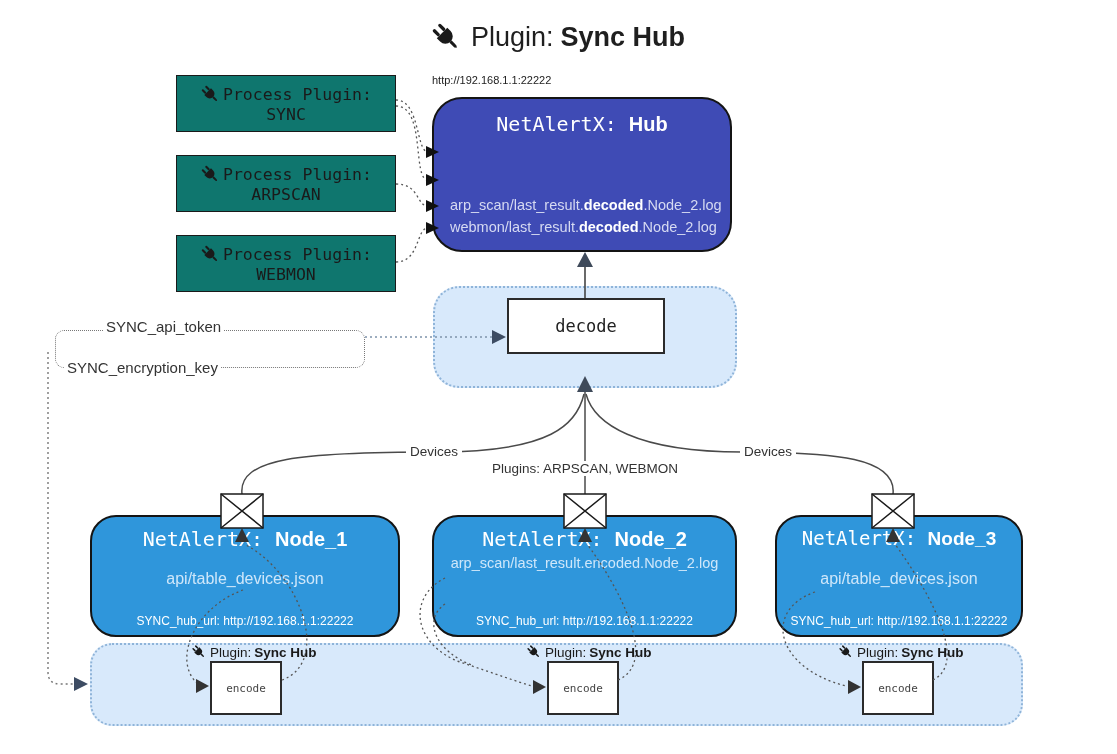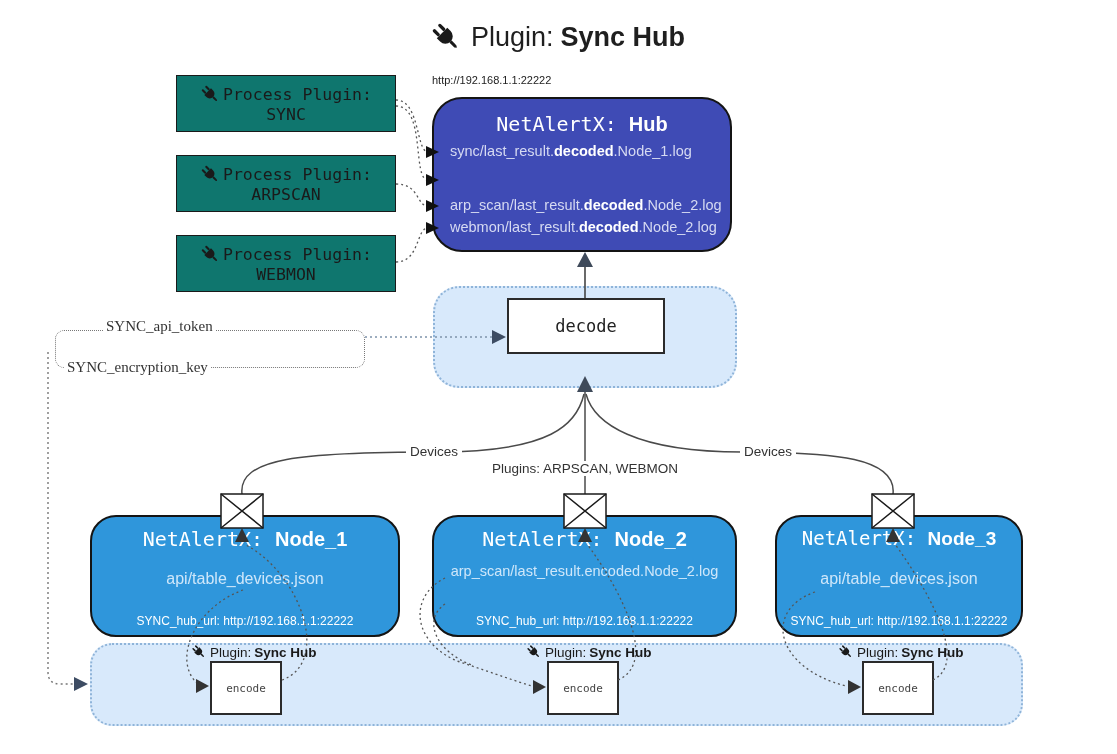--- a/index.html
+++ b/index.html
@@ -23,21 +23,21 @@
   .hub-log b{color:#ffffff;}
 
   
   .pbox{width:220px;height:57px;background:#0f766e;border:1.6px solid #1a1a1a;box-sizing:border-box;
         display:flex;flex-direction:column;align-items:center;justify-content:center;
         font-size:16.5px;color:#1a1a1a;}
   .pbox .l1{display:flex;align-items:center;gap:2px;}
 
   
   #keys-rect{left:55px;top:330px;width:310px;height:38px;border:1.5px dotted #777;border-radius:9px;box-sizing:border-box;}
-  .keylabel{background:#fff;font-size:15px;color:#333;padding:0 3px;white-space:nowrap;font-family:Liberation Serif, serif;}
+  .keylabel{background:#fff;font-size:15px;color:#333;padding:0 3px;white-space:nowrap;}
 
   
   .lightbox{background:#D8E9FB;border:2px dotted #8FB4D9;box-sizing:border-box;}
   #decode-container{left:433px;top:286px;width:304px;height:102px;border-radius:26px;}
   #bottom-container{left:90px;top:643px;width:933px;height:83px;border-radius:22px;}
   #decode-box{left:507px;top:298px;width:158px;height:56px;background:#fff;border:2.4px solid #2b2b2b;
       box-sizing:border-box;display:flex;align-items:center;justify-content:center;font-size:17px;color:#222;}
 
   
   .node{background:#2F96DB;border:2px solid #141414;border-radius:26px;box-sizing:border-box;height:122px;top:515px;}
@@ -86,21 +86,20 @@
 
   <div id="decode-container" class="abs lightbox"></div>
   <div id="bottom-container" class="abs lightbox"></div>
 
   <div id="hub-url" class="abs">http://192.168.1.1:22222</div>
   <div id="hub" class="abs">
     <div class="hub-title mono">
       <span>NetAlertX:</span>
       <span class="name">Hub</span>
     </div>
-    <div class="hub-log" style="top:44px"><span>sync/last_result.</span><b>decoded</b><span>.Node_1.log</span></div>
     <div class="hub-log" style="top:98px"><span>arp_scan/last_result.</span><b>decoded</b><span>.Node_2.log</span></div>
     <div class="hub-log" style="top:120px"><span>webmon/last_result.</span><b>decoded</b><span>.Node_2.log</span></div>
   </div>
 
   <div class="abs pbox mono" style="left:176px;top:75px">
     <div class="l1">
         <svg width="21" height="21" viewBox="0 0 24 24">
           <use href="#plug"></use>
         </svg>
       <span>Process Plugin:</span>
@@ -136,21 +135,21 @@
 
   <div id="node1" class="abs node">
     <div class="ntitle mono">
       <span>NetAlertX:</span> <span class="name">Node_1</span></div>
     <div class="nfile" style="top:53px;font-size:16px">api/table_devices.json</div>
     <div class="nurl">SYNC_hub_url: http://192.168.1.1:22222</div>
   </div>
   <div id="node2" class="abs node">
     <div class="ntitle mono">
       <span>NetAlertX:</span> <span class="name">Node_2</span></div>
-    <div class="nfile" style="top:46px;font-size:14.5px">arp_scan/last_result.encoded.Node_2.log</div>
+    <div class="nfile" style="top:38px;font-size:14.5px">arp_scan/last_result.encoded.Node_2.log</div>
     <div class="nurl">SYNC_hub_url: http://192.168.1.1:22222</div>
   </div>
   <div id="node3" class="abs node">
     <div class="ntitle mono" style="font-size:19px">
       <span>NetAlertX:</span> <span class="name">Node_3</span></div>
     <div class="nfile" style="top:53px;font-size:16px">api/table_devices.json</div>
     <div class="nurl">SYNC_hub_url: http://192.168.1.1:22222</div>
   </div>
 
   <div class="abs enc-label" style="left:191px;top:644px;z-index:6">

